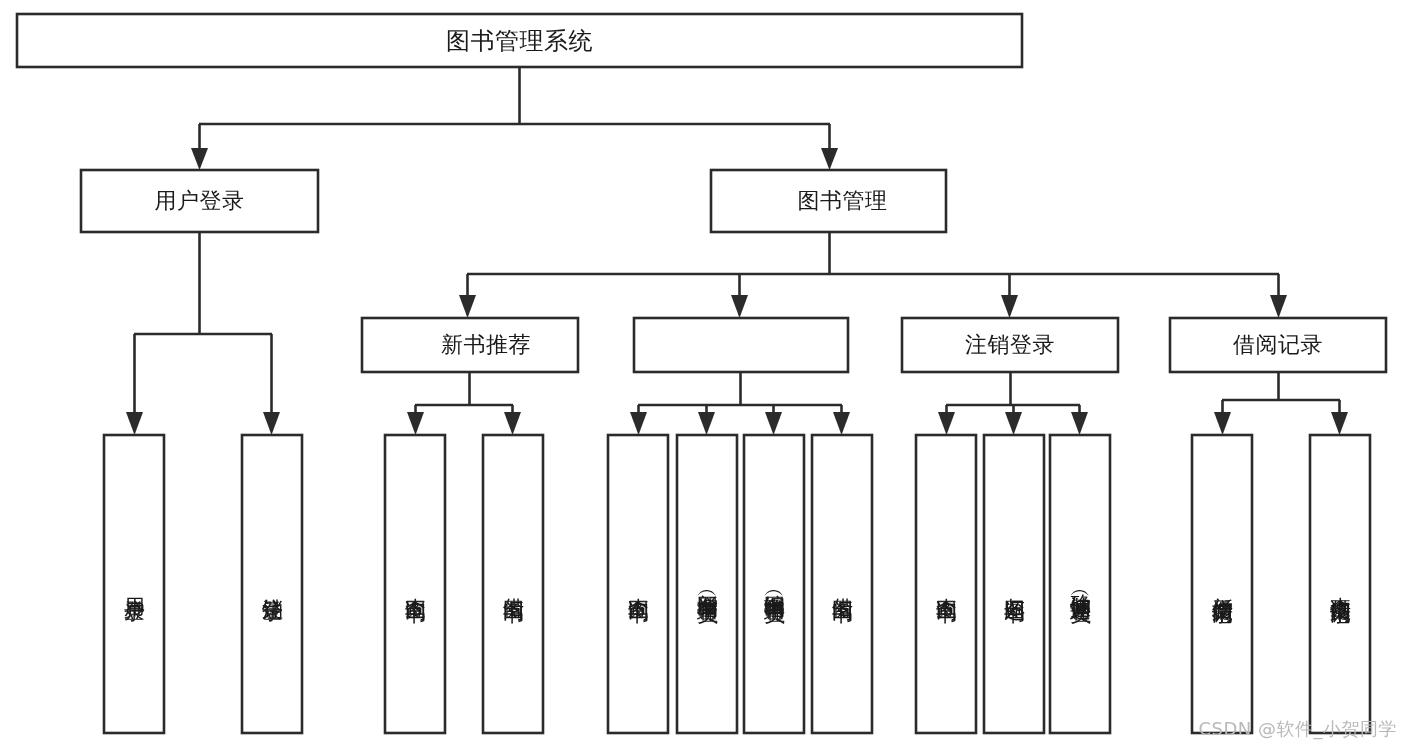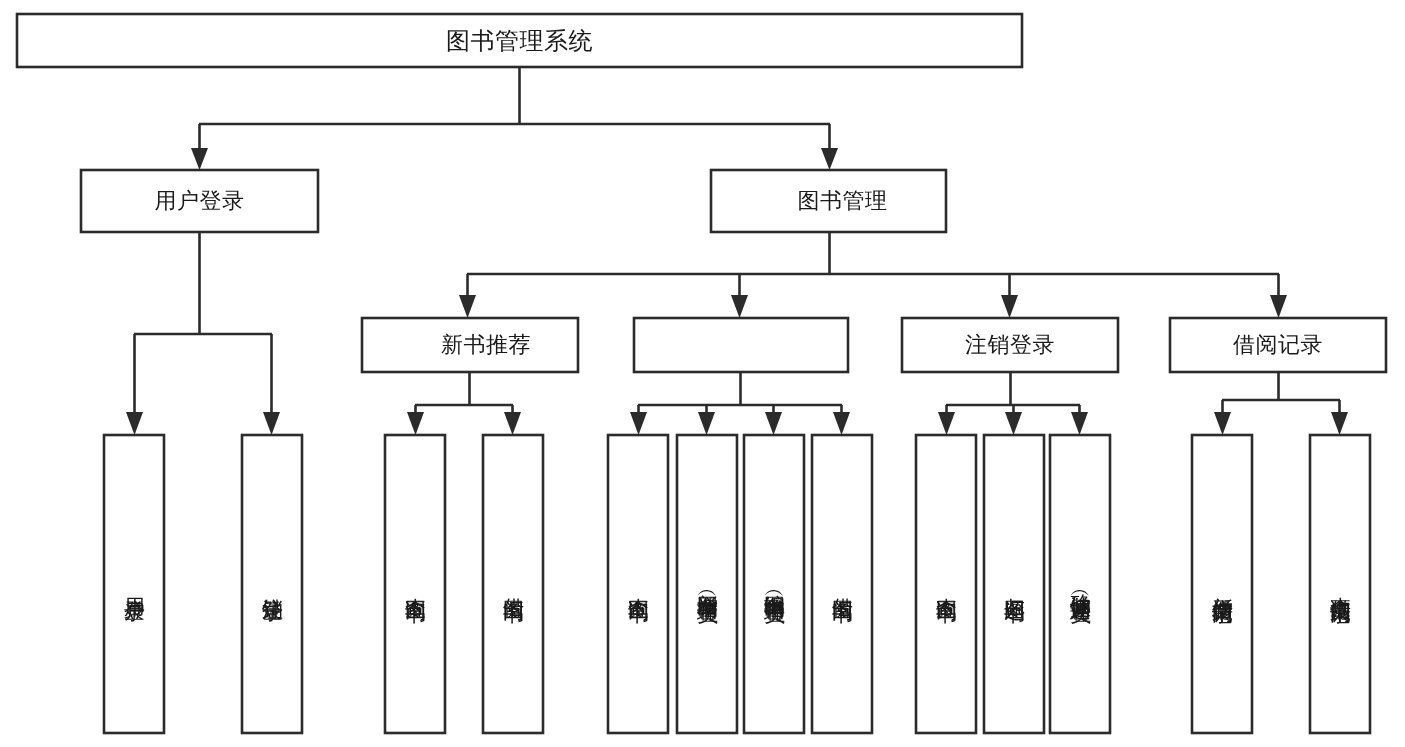--- a/index.html
+++ b/index.html
@@ -251,14 +251,15 @@
     <span class="vert-text">确认归还（管理员）</span>
   </div>
 
   <div class="vert-text-wrap" style="left:1192px; top:435px; width:60px; height:298px;">
     <span class="vert-text">新增借阅记录</span>
   </div>
   <div class="vert-text-wrap" style="left:1310px; top:435px; width:60px; height:298px;">
     <span class="vert-text">查询借阅记录</span>
   </div>
 
+  <div id="watermark">CSDN @软件_小贺同学</div>
 
 </div>
 
 </body></html>

